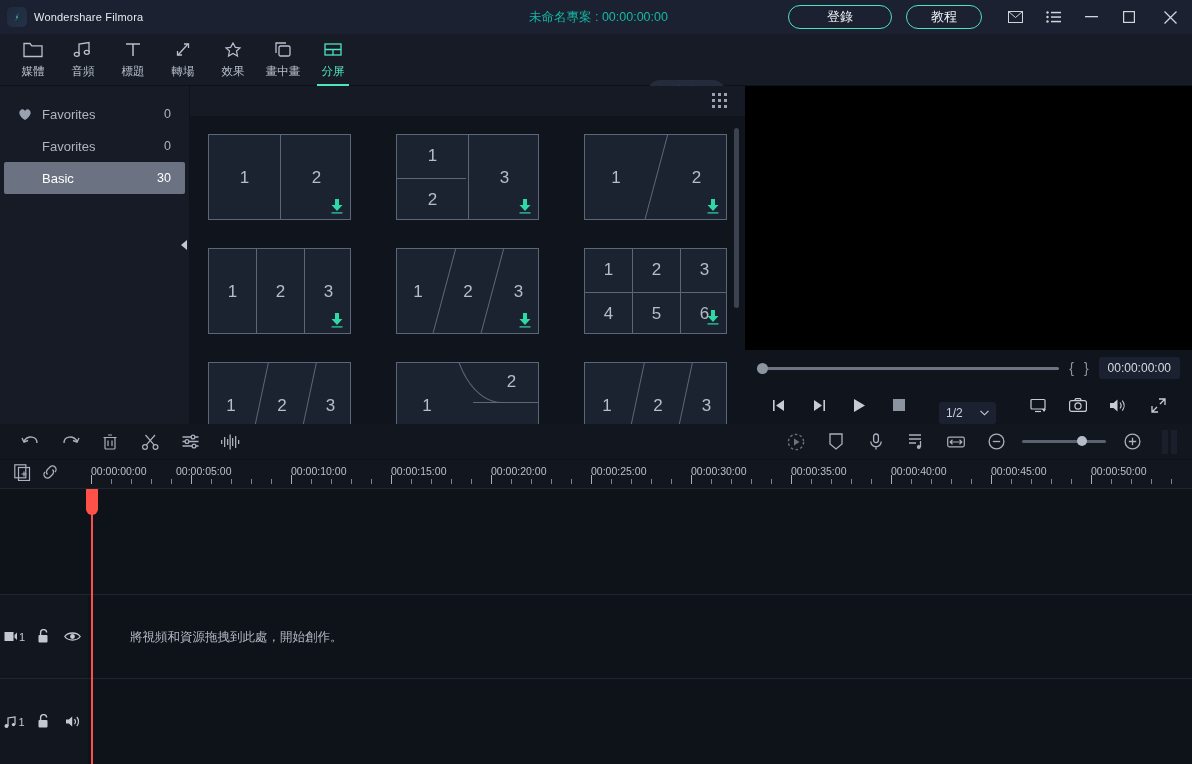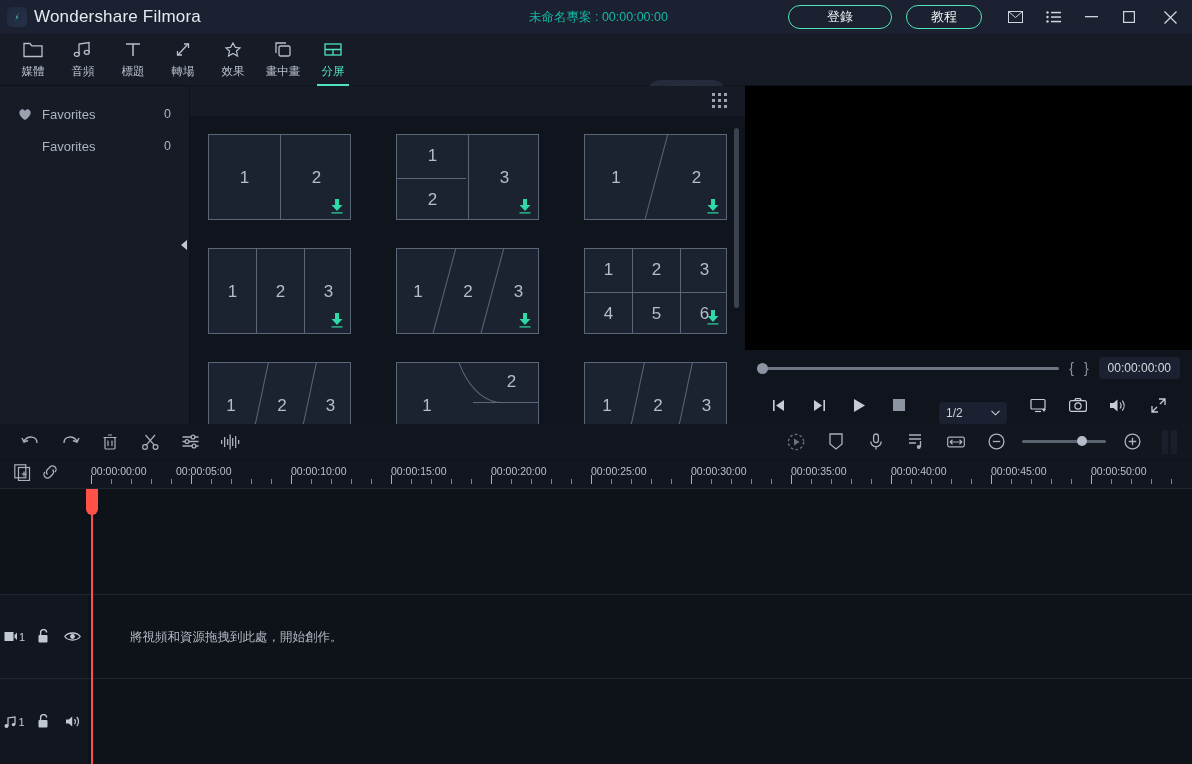--- a/index.html
+++ b/index.html
@@ -16,21 +16,21 @@
   .titlebar {
     height: 34px; background: #1b2130; display: flex; align-items: center;
     flex: 0 0 34px; position: relative;
   }
   .logo-box { width: 34px; display:flex; align-items:center; justify-content:center; }
   .logo-badge {
     width: 20px; height: 20px; border-radius: 5px;
     background: linear-gradient(135deg,#1f2a3d,#243148);
     display:flex; align-items:center; justify-content:center;
   }
-  .app-name { font-size: 17px; color: #e6eaf0; margin-right: 24px; letter-spacing: .2px;}
+  .app-name { font-size: 11px; color: #e6eaf0; margin-right: 24px; letter-spacing: .2px;}
   .menu { display: flex; gap: 21px; font-size: 13px; }
   .menu-item { color: #c2c8d2; cursor: default; }
   .menu-item.disabled { color: #5b6375; }
   .project-title { position: absolute; left: 529px; font-size: 12.5px; color: #14b8a6; white-space: nowrap; }
   .tb-right { position: absolute; right: 0; display: flex; align-items: center; height: 34px; }
   .pill {
     height: 24px; min-width: 104px; border: 1.4px solid #4fe3c1; border-radius: 13px;
     color: #eef3f4; font-size: 13px; display: flex; align-items: center; justify-content: center;
     background: transparent; margin-right: 14px; padding: 0 10px;
   }
@@ -116,21 +116,21 @@
   .seek-track { flex: 1 1 auto; height: 3px; background: #6d7483; border-radius: 2px; position: relative; }
   .seek-knob { position:absolute; left:0; top:-4px; width:11px; height:11px; border-radius:50%; background:#8d94a1; }
   .brace { color: #8d94a1; font-size: 14px; }
   .tc-box {
     background: #1b2130; border-radius: 3px; padding: 4px 9px; font-size: 12px; color: #d6dbe3;
     font-family: "Liberation Sans", sans-serif;
   }
   .preview-ctrls { height: 38px; display:flex; align-items:center; padding: 0 14px; gap: 0; }
   .pc { width: 40px; display:flex; align-items:center; justify-content:center; color:#c6ccd6;}
   .ratio-sel {
-    width: 68px; height: 22px; background:#1b2130; border-radius:3px; display:flex; align-items:center;
+    width: 57px; height: 22px; background:#1b2130; border-radius:3px; display:flex; align-items:center;
     justify-content:space-between; padding: 0 7px; font-size:12px; color:#ccd2db; margin: 16px 6px 0 20px;
   }
   .pc-right { margin-left: auto; display: flex; }
 
   
   .timeline { height: 340px; flex: 0 0 340px; background: #12161f; display:flex; flex-direction:column; }
   .tl-toolbar { height: 36px; display: flex; align-items: center; position: relative; border-bottom:1px solid #0d1119;}
   .tl-btn { width: 40px; height: 36px; display:flex; align-items:center; justify-content:center; color:#aab1bd;}
   .tl-left { display:flex; padding-left: 10px; }
   .tl-right { position:absolute; right: 0; display:flex; align-items:center; }
@@ -298,20 +298,25 @@
               <path d="M7 12 C1 8 0.5 4.5 2.2 2.4 C3.7 0.6 6 1.3 7 3 C8 1.3 10.3 0.6 11.8 2.4 C13.5 4.5 13 8 7 12 Z" fill="#9aa2b1"></path>
             </svg>
         </span>
         <span class="lib-label">Favorites</span>
         <span class="lib-count">0</span>
       </div>
       <div class="lib-row">
         <span class="lib-ico"></span>
         <span class="lib-label">Favorites</span>
         <span class="lib-count">0</span>
+      </div>
+      <div class="lib-row selected">
+        <span class="lib-ico"></span>
+        <span class="lib-label">Basic</span>
+        <span class="lib-count">30</span>
       </div>
       <div class="collapse-arrow">
         <svg width="7" height="10" viewBox="0 0 7 10">
             <path d="M6 0 L0 5 L6 10 Z" fill="#c2c8d2"></path>
           </svg>
       </div>
     </div>
 
     <div class="browser">
       <div class="browser-head">

